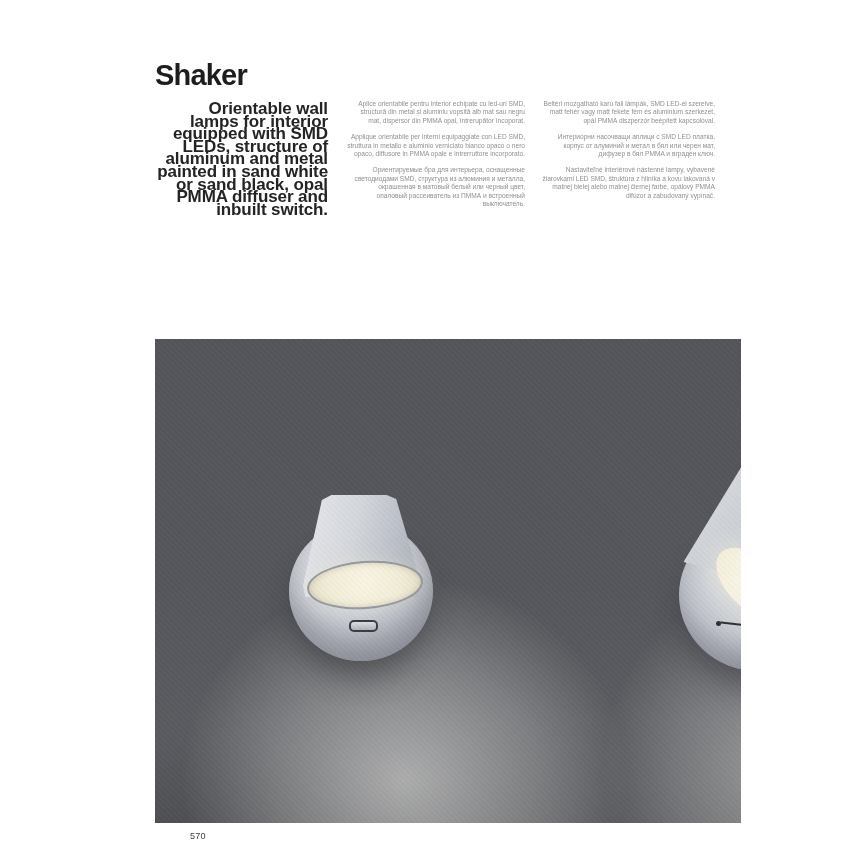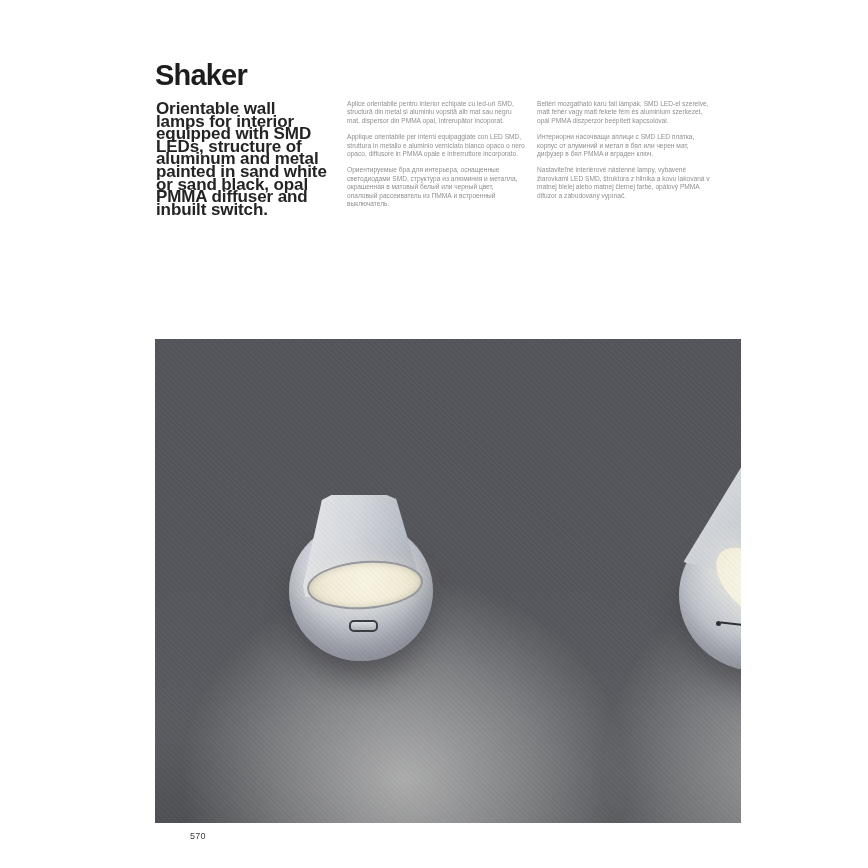--- a/index.html
+++ b/index.html
@@ -3,21 +3,21 @@
 <meta charset="utf-8">
 <style>
   html,body{margin:0;padding:0;}
   body{
     width:868px;height:868px;
     background:#ffffff;
     font-family:"Liberation Sans", sans-serif;
     position:relative;
     overflow:hidden;
   }
-  .page{position:relative;width:868px;height:868px;background:#fff;}
+  .page{position:relative;width:868px;height:868px;background:#fff;text-align:right;}
 
   .title{
     position:absolute;left:155px;top:40px;
     font-size:29px;font-weight:700;letter-spacing:-0.8px;
     color:#1d1d1f;
   }
 
   .desc-en{
     position:absolute;left:156px;top:103px;width:172px;
     font-size:17px;font-weight:700;line-height:12.6px;

